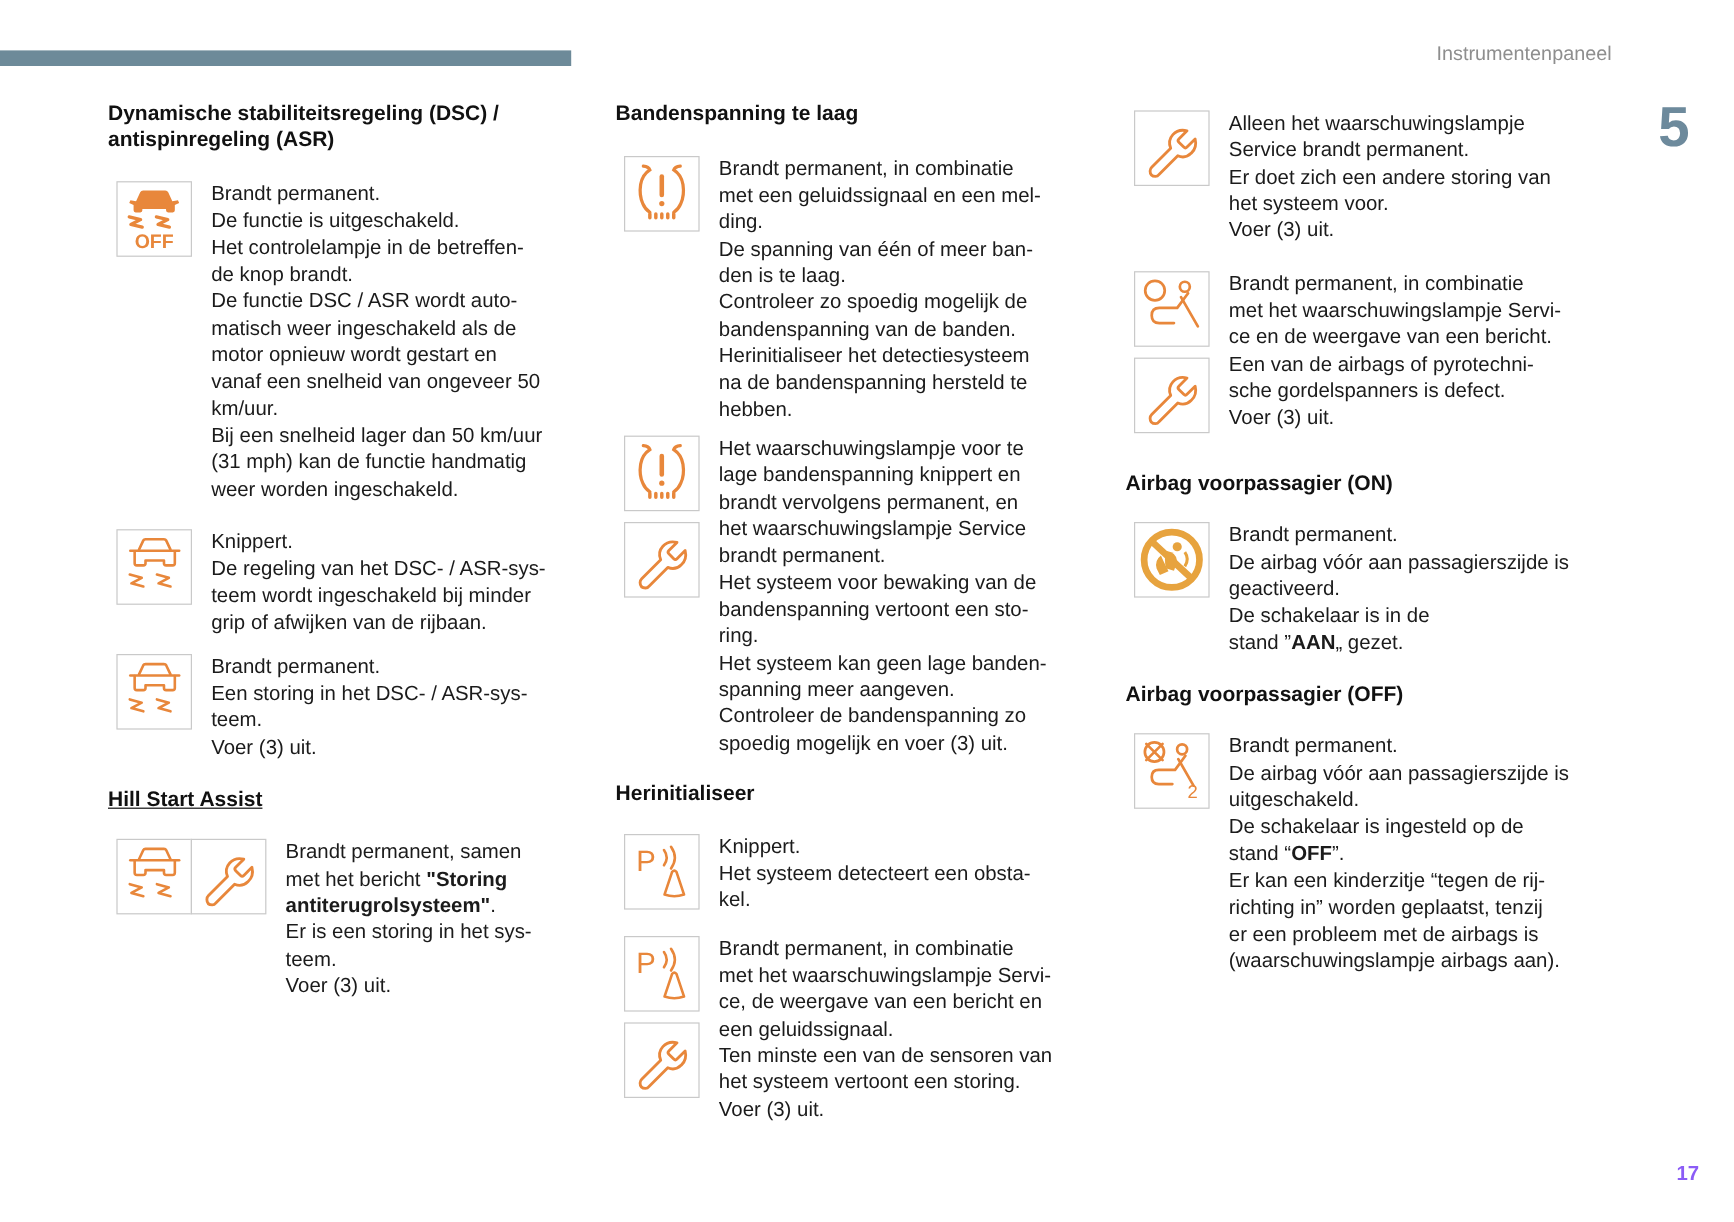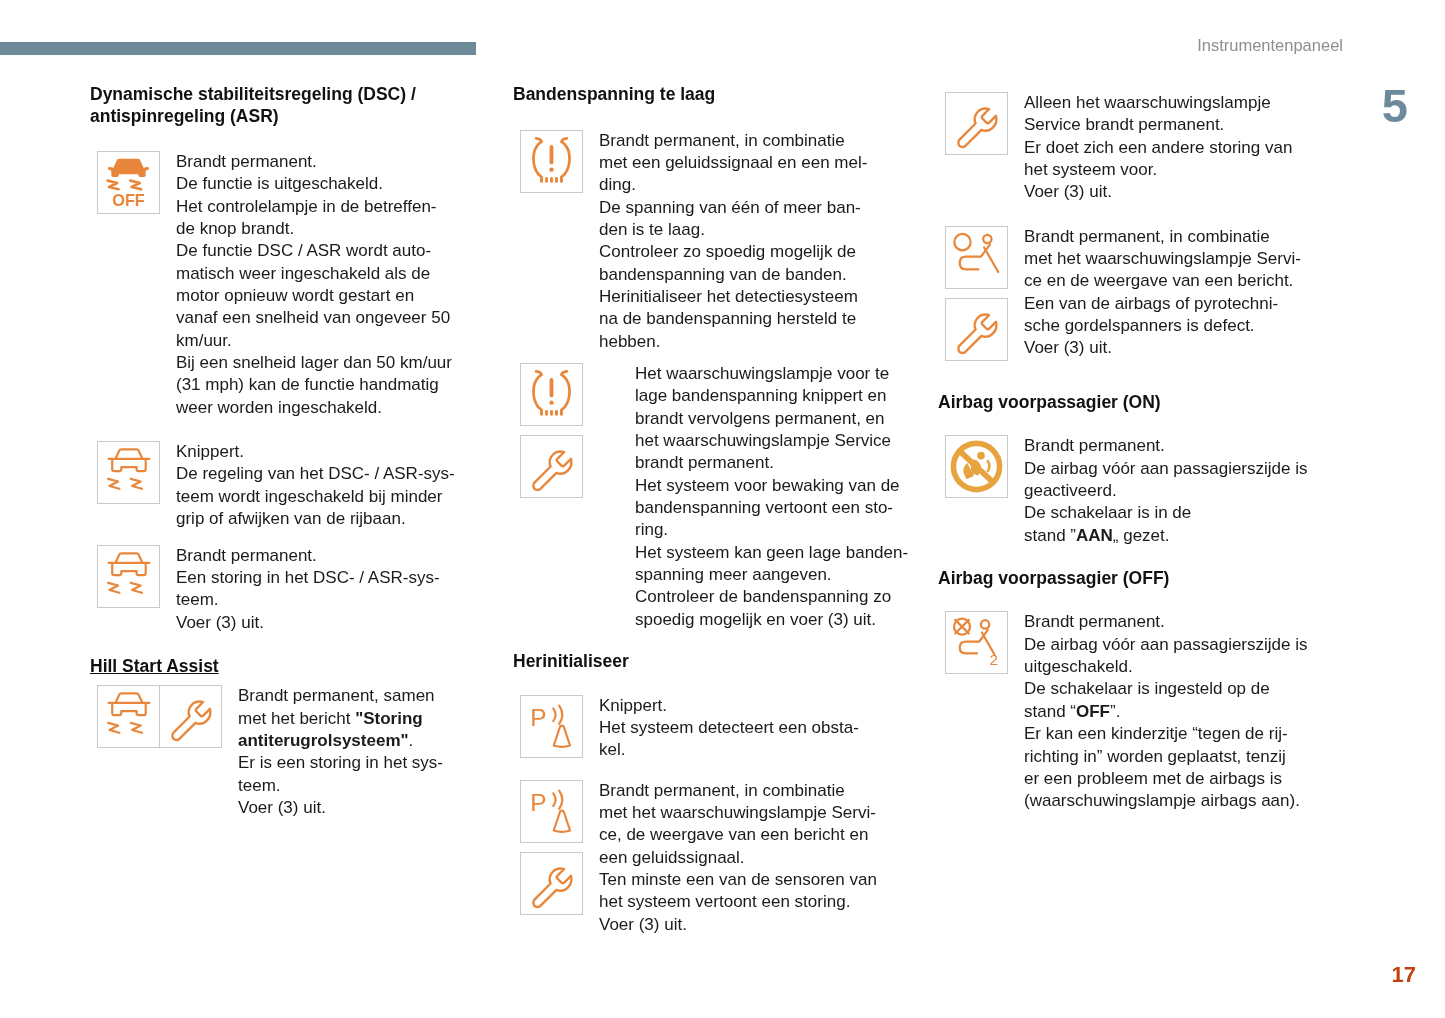--- a/index.html
+++ b/index.html
@@ -3,21 +3,21 @@
 <meta charset="utf-8">
 <style>
   html,body { margin:0; padding:0; background:#fff; }
   .page {
     position:relative; width:1445px; height:1018px; background:#fff;
     font-family:"Liberation Sans", sans-serif; color:#1b1b1b; overflow:hidden;padding-left:11px;
   }
   .top-bar { position:absolute; left:0; top:42px; width:476px; height:13px; background:var(--accent,#6d8a99); }
   .running-head { position:absolute; top:36px; right:113px; font-size:16.5px; color:#8e8e8e; }
   .chapter-num { position:absolute; top:82px; right:48px; font-size:47px; font-weight:bold; color:var(--accent2,#6d8a9c); line-height:1; }
-  .page-num { position:absolute; right:40px; bottom:30px; font-size:22px; font-weight:bold; color:#c2410c; }
+  .page-num { position:absolute; right:40px; bottom:30px; font-size:17px; font-weight:bold; color:#8b5cf6; }
   .columns { position:absolute; left:0; top:84px; width:100%; }
   .col  { position:absolute; top:0; }
   .col1 { left:90px;  width:420px; }
   .col2 { left:513px; width:420px; }
   .col3 { left:938px; width:420px; }
   .heading { font-weight:bold; font-size:17.5px; line-height:21.5px; color:#111; white-space:pre-line; }
   .entry { display:flex; align-items:flex-start; }
   .icon-stack { display:flex; flex:none; margin-left:7px; }
   .icon-stack.row { flex-direction:row; }
   .icon-stack.column { flex-direction:column; }
@@ -100,21 +100,21 @@
     <polyline points="34,38.5 45,41.5 35.5,46.5 46.5,49.5"></polyline>
   </svg>
             </div>
           </div>
           <div class="entry-text"><p><span>Brandt permanent.
 Een storing in het DSC- / ASR-sys-
 teem.
 Voer (3) uit.</span></p></div>
         </div>
         <div class="heading" style="margin-top: 22px; text-decoration: underline;">Hill Start Assist</div>
-        <div class="entry" style="margin-top: 8px;">
+        <div class="entry" style="margin-top: 22px;">
           <div class="icon-stack row">
             <div class="icon-box">
               <svg viewBox="0 0 63 63" fill="none" stroke="currentColor" stroke-width="2.4" stroke-linecap="round" stroke-linejoin="round">
     <path d="M17.5 15.5 L21.5 7 Q22 6 23.5 6 H40.5 Q42 6 42.5 7 L46.5 15.5"></path>
     <path d="M9.5 16.5 H54.5"></path>
     <path d="M13.5 17 V28 Q13.5 30 15.5 30 H21.5 Q23.5 30 23.5 28 V25.5 H40.5 V28 Q40.5 30 42.5 30 H48.5 Q50.5 30 50.5 28 V17"></path>
     <polyline points="9,38.5 20,41.5 10.5,46.5 21.5,49.5"></polyline>
     <polyline points="34,38.5 45,41.5 35.5,46.5 46.5,49.5"></polyline>
   </svg>
             </div>
@@ -150,21 +150,21 @@
 met een geluidssignaal en een mel-
 ding.
 De spanning van één of meer ban-
 den is te laag.
 Controleer zo spoedig mogelijk de
 bandenspanning van de banden.
 Herinitialiseer het detectiesysteem
 na de bandenspanning hersteld te
 hebben.</span></p></div>
         </div>
-        <div class="entry" style="margin-top: 10px; gap: 36px;">
+        <div class="entry" style="margin-top: 10px;">
           <div class="icon-stack column">
             <div class="icon-box">
               <svg viewBox="0 0 63 63" fill="none" stroke="currentColor" stroke-width="3" stroke-linecap="round">
     <path d="M14.5 6 Q19.5 6.5 20.5 9.5 Q13.5 14 12 23 Q10.5 33 14 40.5 Q16 45.5 20.5 48.5"></path>
     <path d="M48.5 6 Q43.5 6.5 42.5 9.5 Q49.5 14 51 23 Q52.5 33 49 40.5 Q47 45.5 42.5 48.5"></path>
     <path d="M20.5 53.5 v-3.4 M26 53.5 v-3.4 M31.5 53.5 v-3.4 M37 53.5 v-3.4 M42.5 53.5 v-3.4" stroke-width="3.2"></path>
     <path d="M31.5 15.5 V32.5" stroke-width="4.2"></path>
     <circle cx="31.5" cy="40.5" r="2.4" fill="currentColor" stroke="none"></circle>
   </svg>
             </div>

